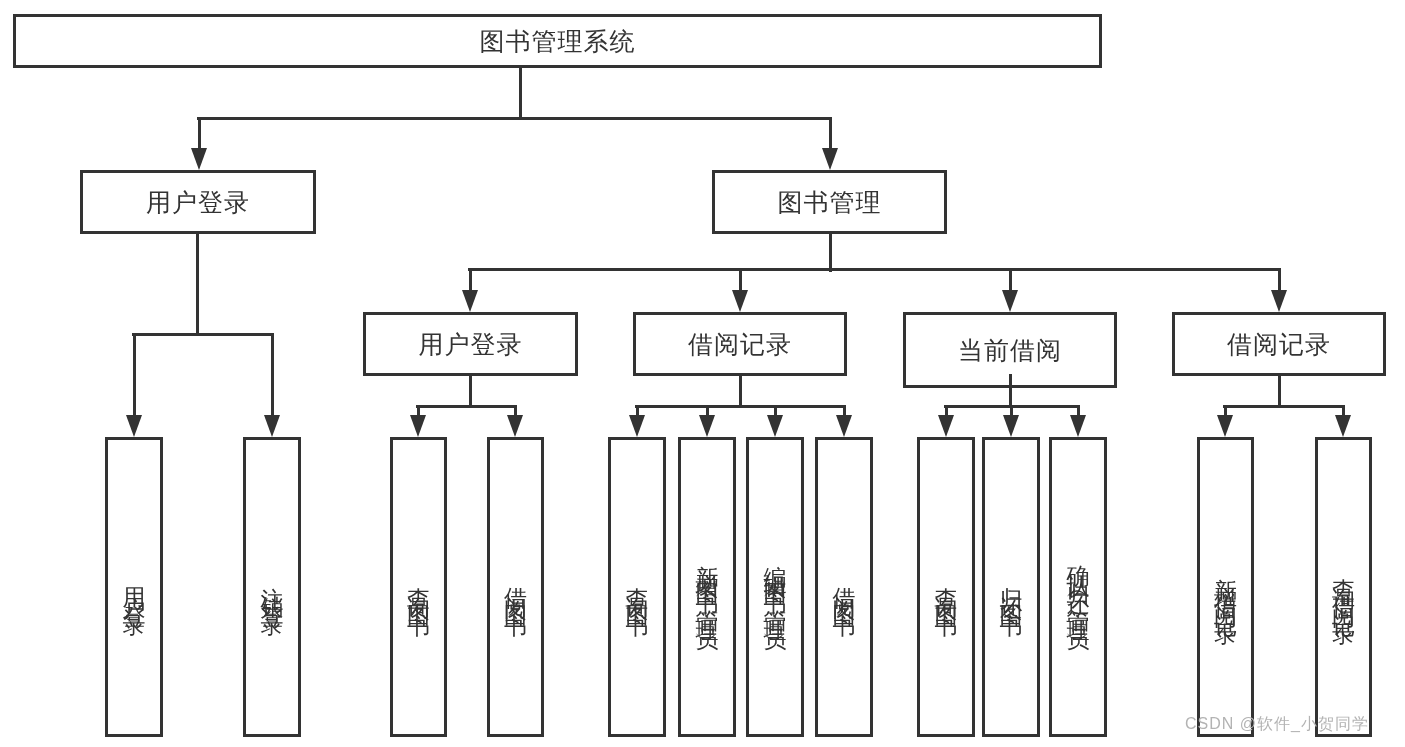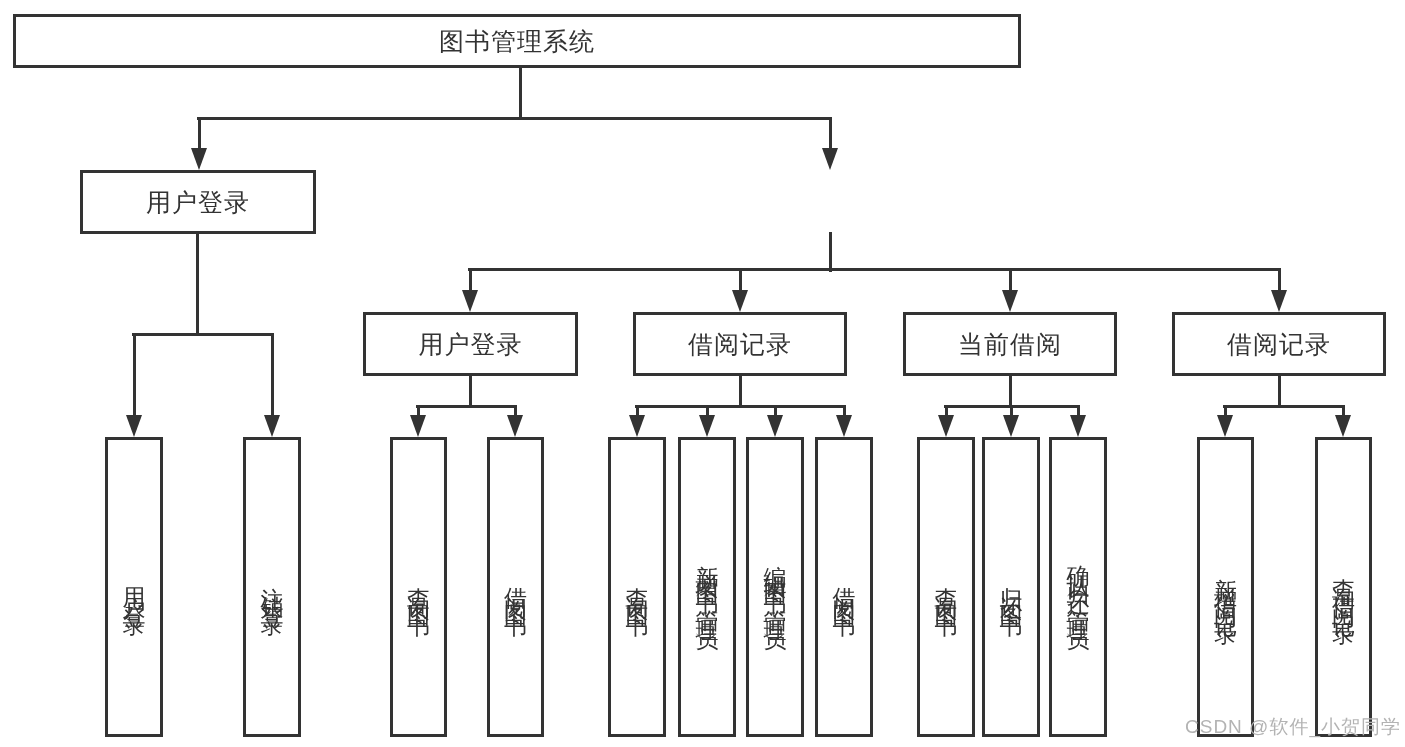--- a/index.html
+++ b/index.html
@@ -33,43 +33,46 @@
   .hl{position:absolute;height:3px;background:var(--line);}
   .vl{position:absolute;width:3px;background:var(--line);}
   .arr{
     position:absolute;width:0;height:0;
     border-left:8px solid transparent;
     border-right:8px solid transparent;
     border-top:22px solid var(--line);
   }
   .watermark{
     position:absolute;left:1185px;top:714px;z-index:10;
-    font-size:19px;letter-spacing:1px;color:var(--watermark);white-space:nowrap;
+    font-size:16px;letter-spacing:1px;color:var(--watermark);white-space:nowrap;
   }
 </style>
 </head>
 <body>
 
 <div class="canvas">
 
-  <div class="box h" style="left:13px;top:14px;width:1008px;height:54px">
+  <div class="box h" style="left:13px;top:14px;width:1089px;height:54px">
     <span>图书管理系统</span>
   </div>
 
   <div class="box h" style="left:80px;top:170px;width:236px;height:64px">
     <span>用户登录</span>
+  </div>
+  <div class="box h" style="left:712px;top:170px;width:235px;height:64px">
+    <span>图书管理</span>
   </div>
 
   <div class="box h" style="left:363px;top:312px;width:215px;height:64px">
     <span>用户登录</span>
   </div>
   <div class="box h" style="left:633px;top:312px;width:214px;height:64px">
     <span>借阅记录</span>
   </div>
-  <div class="box h" style="left:903px;top:312px;width:214px;height:64px">
+  <div class="box h" style="left:903px;top:312px;width:214px;height:76px">
     <span>当前借阅</span>
   </div>
   <div class="box h" style="left:1172px;top:312px;width:214px;height:64px">
     <span>借阅记录</span>
   </div>
 
   <div class="box v" style="left:105px;top:437px;width:58px;height:300px">
     <span>用户登录</span>
   </div>
   <div class="box v" style="left:243px;top:437px;width:58px;height:300px">

